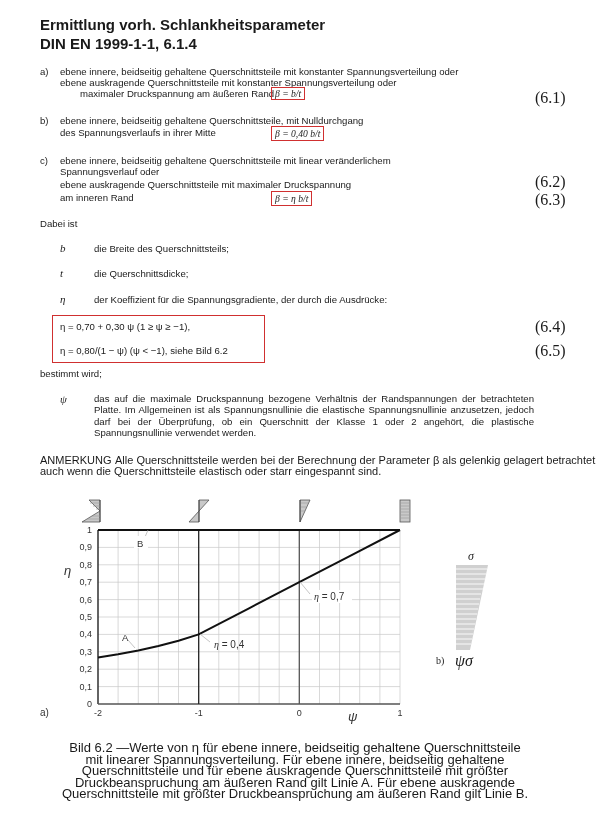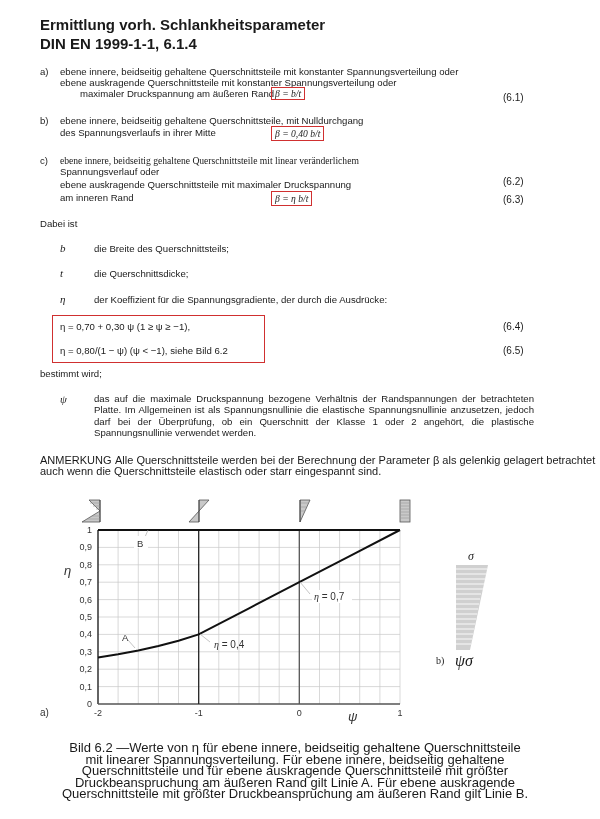--- a/index.html
+++ b/index.html
@@ -3,21 +3,21 @@
 <meta charset="utf-8">
 <style>
   html, body { margin: 0; padding: 0; background: #ffffff; }
   body { width: 600px; height: 819px; position: relative; overflow: hidden;
          font-family: "Liberation Sans", sans-serif; color: #1a1a1a; }
   .abs { position: absolute; }
   .title { left: 40px; font-weight: bold; font-size: 15px; }
   .t { font-size: 9.6px; line-height: 11.4px; white-space: nowrap; }
   .lbl { left: 40px; }
   .body { left: 60px; }
-  .eqno { left: 503px; font-size: 10px; }
+  .eqno { left: 535px; font-size: 16px; font-family: Liberation Serif, serif; }
   .redbox { border: 1.2px solid #d03030; }
   .math { font-family: "Liberation Serif", serif; font-style: italic; }
   .sym { left: 60px; font-family: "Liberation Serif", serif; font-style: italic; font-size: 11px; }
   .def { left: 94px; }
   .just { text-align: justify; white-space: normal; }
   .caption { left: 60px; width: 470px; text-align: center; font-weight: normal; font-size: 13px; line-height: 11.5px; }
   .small { font-size: 11px; line-height: 11px; text-align: center; }
   svg text { font-family: "Liberation Sans", sans-serif; }
 </style>
 </head>
@@ -33,21 +33,21 @@
 <div class="abs t redbox math" style="left:271px; top:87px; padding:0 3px;">β = b/t</div>
 <div class="abs t eqno" style="top:92px;">(6.1)</div>
 
 <div class="abs t lbl" style="top:115px;">b)</div>
 <div class="abs t body" style="top:115px;">ebene innere, beidseitig gehaltene Querschnittsteile, mit Nulldurchgang</div>
 <div class="abs t body" style="top:127px;">des Spannungsverlaufs in ihrer Mitte</div>
 <div class="abs t redbox math" style="left:271px; top:126px; padding:1px 3px;">β = 0,40 b/t</div>
 <div class="abs t eqno" style="top:128px;margin-top:48px;">(6.2)</div>
 
 <div class="abs t lbl" style="top:155px;">c)</div>
-<div class="abs t body" style="top:155px;font-family:Liberation Serif, serif;">ebene innere, beidseitig gehaltene Querschnittsteile mit linear veränderlichem</div>
+<div class="abs t body" style="top:155px;">ebene innere, beidseitig gehaltene Querschnittsteile mit linear veränderlichem</div>
 <div class="abs t body" style="top:166px;">Spannungsverlauf oder</div>
 <div class="abs t body" style="top:179px;">ebene auskragende Querschnittsteile mit maximaler Druckspannung</div>
 <div class="abs t body" style="top:192px;">am inneren Rand</div>
 <div class="abs t redbox math" style="left:271px; top:191px; padding:1px 3px;">β = η b/t</div>
 <div class="abs t eqno" style="top:194px;">(6.3)</div>
 
 <div class="abs t lbl" style="top:218px;">Dabei ist</div>
 <div class="abs sym" style="top:242px;">b</div>
 <div class="abs t def" style="top:243px;">die Breite des Querschnittsteils;</div>
 <div class="abs sym" style="top:267px;">t</div>

